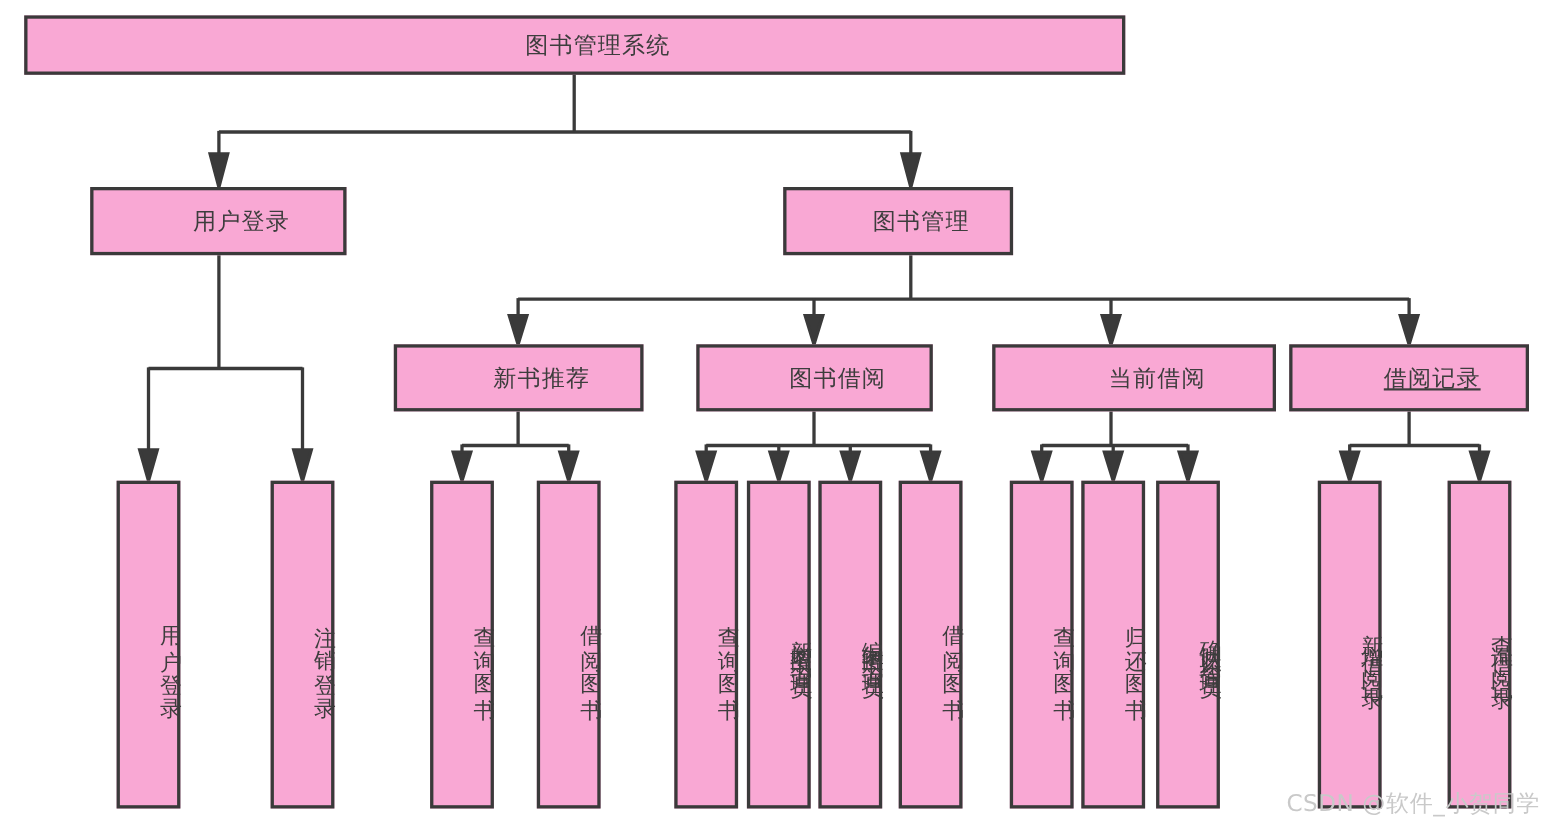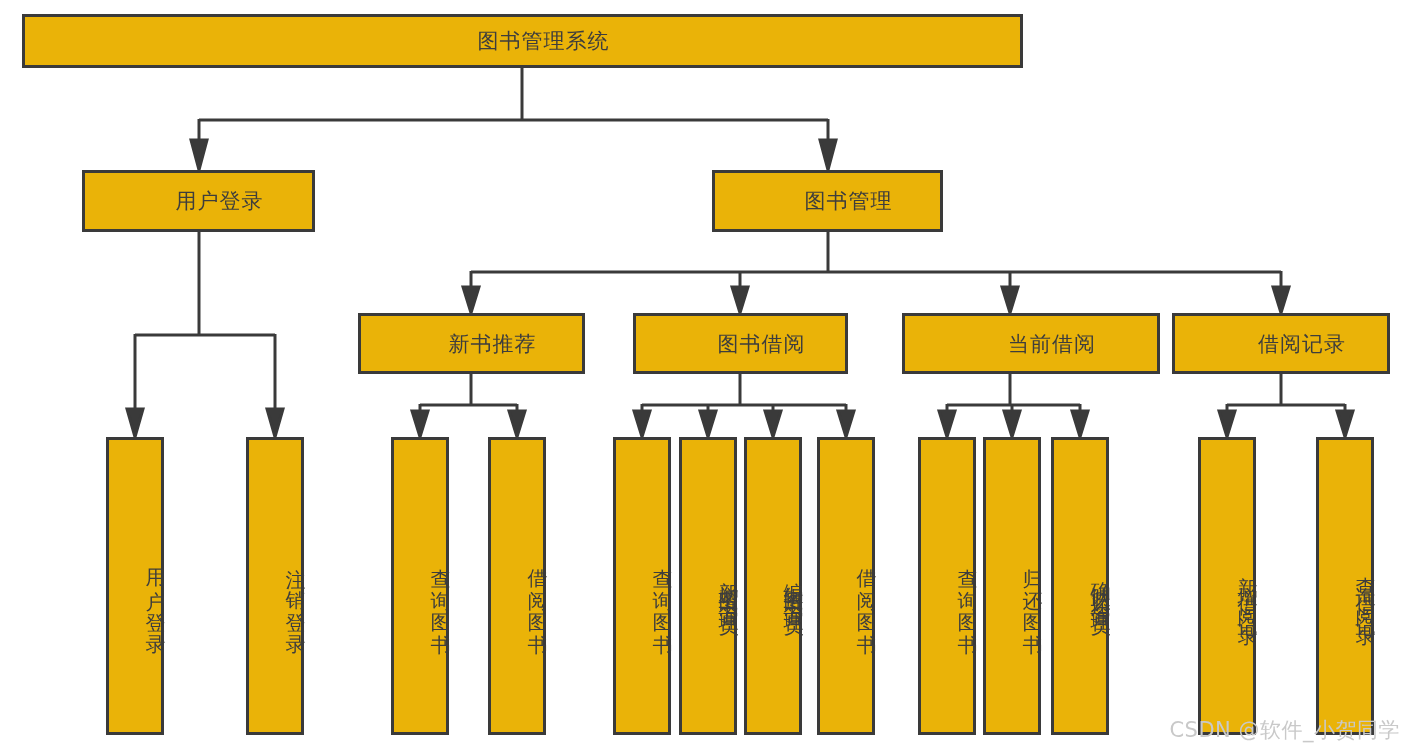--- a/index.html
+++ b/index.html
@@ -5,39 +5,39 @@
   html,body { margin:0; padding:0; }
   body {
     width:1405px; height:747px; position:relative;
     background:#ffffff;
     font-family:"DejaVu Sans","Liberation Sans",sans-serif;
     overflow:hidden;
   }
   #connectors { position:absolute; left:0; top:0; z-index:0; }
   .box {
     position:absolute; box-sizing:border-box;
-    border:3px solid #3a3a3a; background:#eab308;
+    border:3px solid #3a3a3a; background:#f9a8d4;
     display:flex; align-items:center; justify-content:center;
     color:#3d3d3d; z-index:1;padding-left:42px;
   }
   .hbox { font-size:21px; letter-spacing:1px; }
   .vbox span { writing-mode:vertical-rl; font-size:20px; line-height:1; }
   .ls4 span { letter-spacing:22px; margin-top:22px; }
   .ls6 span { letter-spacing:10px; margin-top:10px; }
   .ls9 span { letter-spacing:5px;  margin-top:5px; }
   
   .n-root   { left:22px;  top:14px;  width:1001px; height:54px; }
   
   .n-l1-0   { left:82px;  top:170px; width:233px; height:62px; }
-  .n-l1-1   { left:712px; top:170px; width:231px; height:62px; }
+  .n-l1-1   { left:712px; top:170px; width:209px; height:62px; }
   
   .n-l2-0   { left:358px;  top:313px; width:227px; height:61px;justify-content:center; }
   .n-l2-1   { left:633px;  top:313px; width:215px; height:61px;font-family:Liberation Serif, serif; }
   .n-l2-2   { left:902px;  top:313px; width:258px; height:61px; }
-  .n-l2-3   { left:1172px; top:313px; width:218px; height:61px; }
+  .n-l2-3   { left:1172px; top:313px; width:218px; height:61px;text-decoration:underline; }
   
   .leaf { top:437px; width:58px; height:298px; }
   .n-lf-0  { left:106px; }
   .n-lf-1  { left:246px; }
   .n-lf-2  { left:391px; }
   .n-lf-3  { left:488px; }
   .n-lf-4  { left:613px; }
   .n-lf-5  { left:679px; }
   .n-lf-6  { left:744px; }
   .n-lf-7  { left:817px; }

